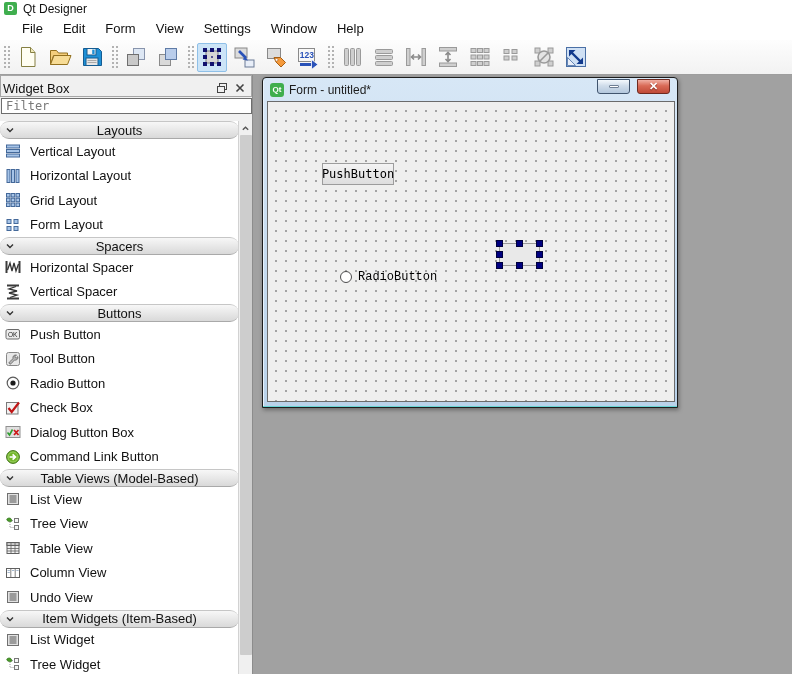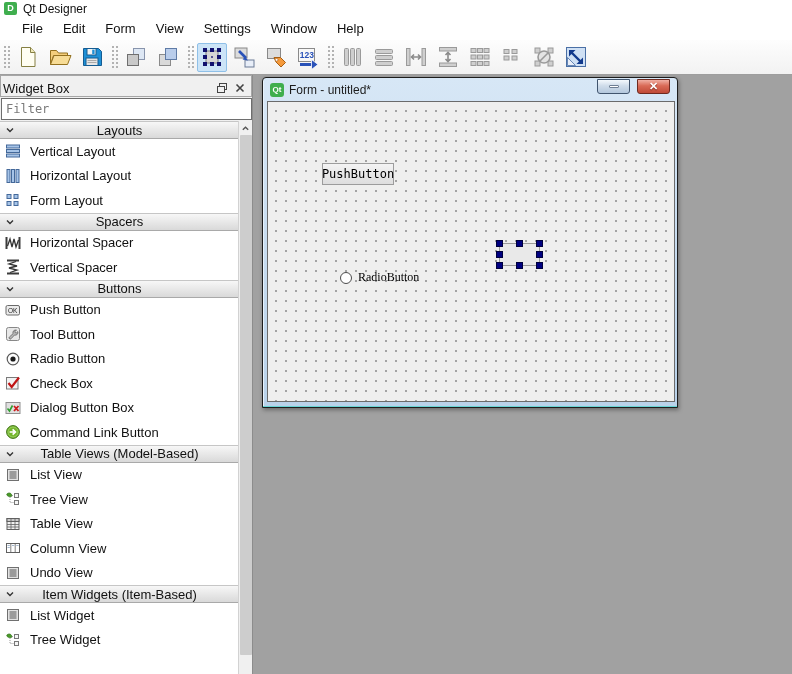--- a/index.html
+++ b/index.html
@@ -30,28 +30,28 @@
   .tb-btn.active { background:#cce4f7; border-color:#8fc0e8; }
 
   
   .widgetbox { position:absolute; left:0; top:75px; width:253px; height:599px;
     background:#f0f0f0; border-right:1px solid #8c8c8c; }
   .wb-header { position:absolute; left:0; top:0; width:100%; height:22px; background:#f0f0f0;
     border:1px solid #a6a6a6; display:flex; align-items:flex-end; padding:0 2px; }
   .wb-title { flex:1; font-size:13px; }
   .wb-header-btn { width:18px; height:16px; display:flex; align-items:center; justify-content:center; }
   .wb-header-btn svg { width:12px; height:12px; }
-  .wb-filter { position:absolute; left:1px; top:23px; width:251px; height:22px; background:#fdfdfd; }
+  .wb-filter { position:absolute; left:1px; top:23px; width:251px; height:16px; background:#fdfdfd; }
   .wb-filter input { width:100%; height:100%; border:1px solid #6e6e6e; background:#fff;
     font-family:"DejaVu Sans Mono", monospace; font-size:12px; padding:2px 4px; outline:none; }
   .wb-filter input::placeholder { color:#7a7a7a; opacity:1; }
 
   .wb-list { position:absolute; left:0; top:46px; width:239px; height:553px; background:#fff; overflow:hidden; }
   .wb-cat { height:18px; background:linear-gradient(#f7f7f7,#d9d9d9); border-top:1px solid #c6c6c6;
-    border-bottom:1px solid #a9a9a9; display:flex; align-items:center; font-size:13px; }
+    border-bottom:1px solid #a9a9a9; display:flex; align-items:center; font-size:13px;border-radius:9px; }
   .wb-chevron { width:20px; display:flex; justify-content:center; }
   .wb-chevron svg { width:10px; height:10px; }
   .wb-cat-label { flex:1; text-align:center; }
   .wb-cat-pad { width:20px; }
   .wb-item { height:24.5px; display:flex; align-items:center; padding-left:4px; background:#fff; }
   .wb-icon { width:18px; height:18px; display:flex; align-items:center; justify-content:center; margin-right:8px; }
   .wb-icon svg { width:16px; height:16px; }
   .wb-label { font-size:13px; }
 
   .wb-scrollbar { position:absolute; right:0; top:46px; width:14px; height:553px;
@@ -85,21 +85,21 @@
     background:#efefee; border:1px solid #6b6b6b;
     background-image:radial-gradient(circle,#a3a3a3 0.9px, rgba(0,0,0,0) 1px);
     background-size:10px 10px; background-position:3px 4px;text-align:center; }
 
   .fw-pushbutton { position:absolute; left:54px; top:61px; width:72px; height:22px;
     background:linear-gradient(#f3f3f3,#dedede); border:1px solid #9c9c9c;
     font-family:"DejaVu Sans Mono", monospace; font-size:12px; color:#000;
     display:flex; align-items:center; justify-content:center; }
 
   .fw-radio { position:absolute; left:72px; top:168px; display:flex; align-items:center; gap:6px;
-    font-family:Liberation Serif, serif; font-size:12px; color:#000; }
+    font-family:Liberation Mono, monospace; font-size:12px; color:#000; }
   .fw-radio-circle { width:12px; height:12px; background:#fff; border:1px solid #4c4c4c; border-radius:50%; }
 
   .fw-selected { position:absolute; left:228px; top:138px; width:47px; height:29px; }
   .fw-selected-rect { position:absolute; left:3px; top:3px; right:3px; bottom:3px;
     background:#e9e9e9; border:1px solid #9a9a9a; }
   .sel-handle { position:absolute; width:7px; height:7px; background:#000080; border:1px solid #00003c; }
   .h-tl{left:0;top:0} .h-tc{left:20px;top:0} .h-tr{right:0;top:0}
   .h-ml{left:0;top:11px} .h-mr{right:0;top:11px}
   .h-bl{left:0;bottom:0} .h-bc{left:20px;bottom:0} .h-br{right:0;bottom:0}
 </style>
@@ -333,20 +333,38 @@
                 <rect x="11" y="1.5" width="3" height="13"></rect>
               </g>
             </svg>
           </span>
           <span class="wb-label">Horizontal Layout</span>
         </div>
         <div class="wb-item">
           <span class="wb-icon">
             <svg viewBox="0 0 16 16">
               <g fill="#a6c4e8" stroke="#44699a">
+                <rect x="1.5" y="1.5" width="3.5" height="3.5"></rect>
+                <rect x="6.2" y="1.5" width="3.5" height="3.5"></rect>
+                <rect x="11" y="1.5" width="3.5" height="3.5"></rect>
+                <rect x="1.5" y="6.2" width="3.5" height="3.5"></rect>
+                <rect x="6.2" y="6.2" width="3.5" height="3.5"></rect>
+                <rect x="11" y="6.2" width="3.5" height="3.5"></rect>
+                <rect x="1.5" y="11" width="3.5" height="3.5"></rect>
+                <rect x="6.2" y="11" width="3.5" height="3.5"></rect>
+                <rect x="11" y="11" width="3.5" height="3.5"></rect>
+              </g>
+            </svg>
+          </span>
+          <span class="wb-label">Grid Layout</span>
+        </div>
+        <div class="wb-item">
+          <span class="wb-icon">
+            <svg viewBox="0 0 16 16">
+              <g fill="#a6c4e8" stroke="#44699a">
                 <rect x="2" y="2.5" width="4" height="4"></rect>
                 <rect x="9" y="2.5" width="4" height="4"></rect>
                 <rect x="2" y="9.5" width="4" height="4"></rect>
                 <rect x="9" y="9.5" width="4" height="4"></rect>
               </g>
             </svg>
           </span>
           <span class="wb-label">Form Layout</span>
         </div>
         <div class="wb-cat">

